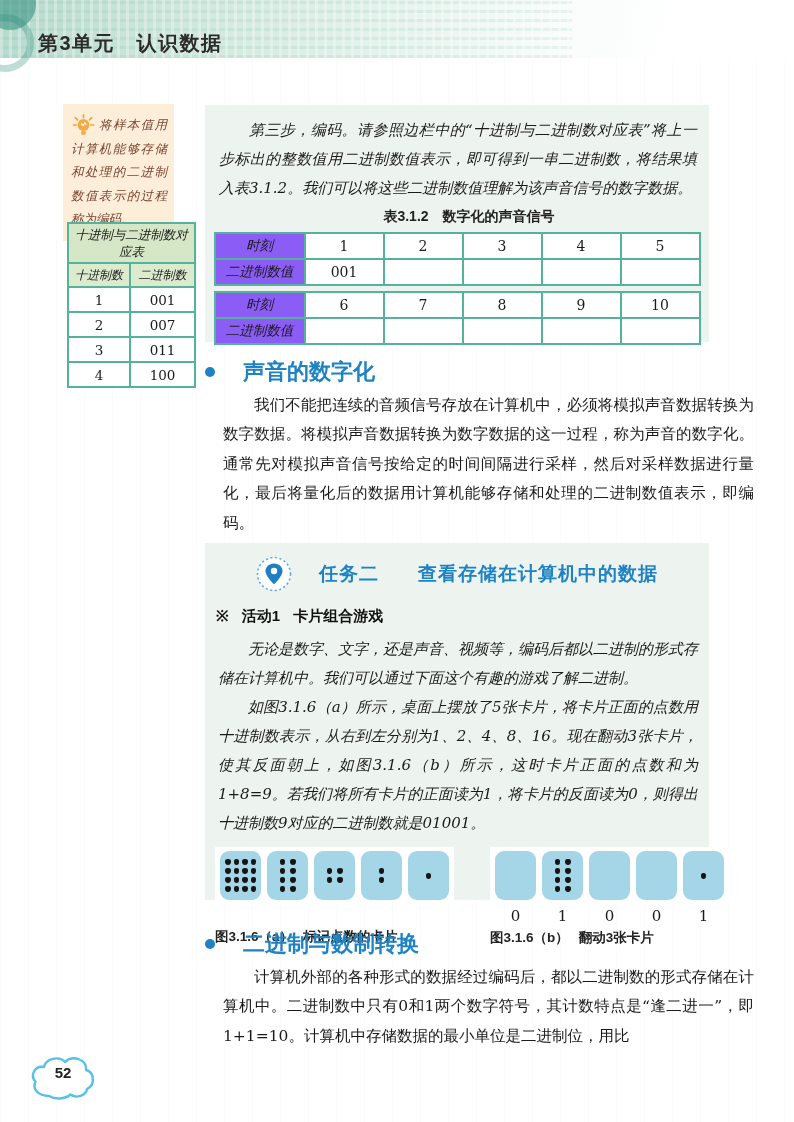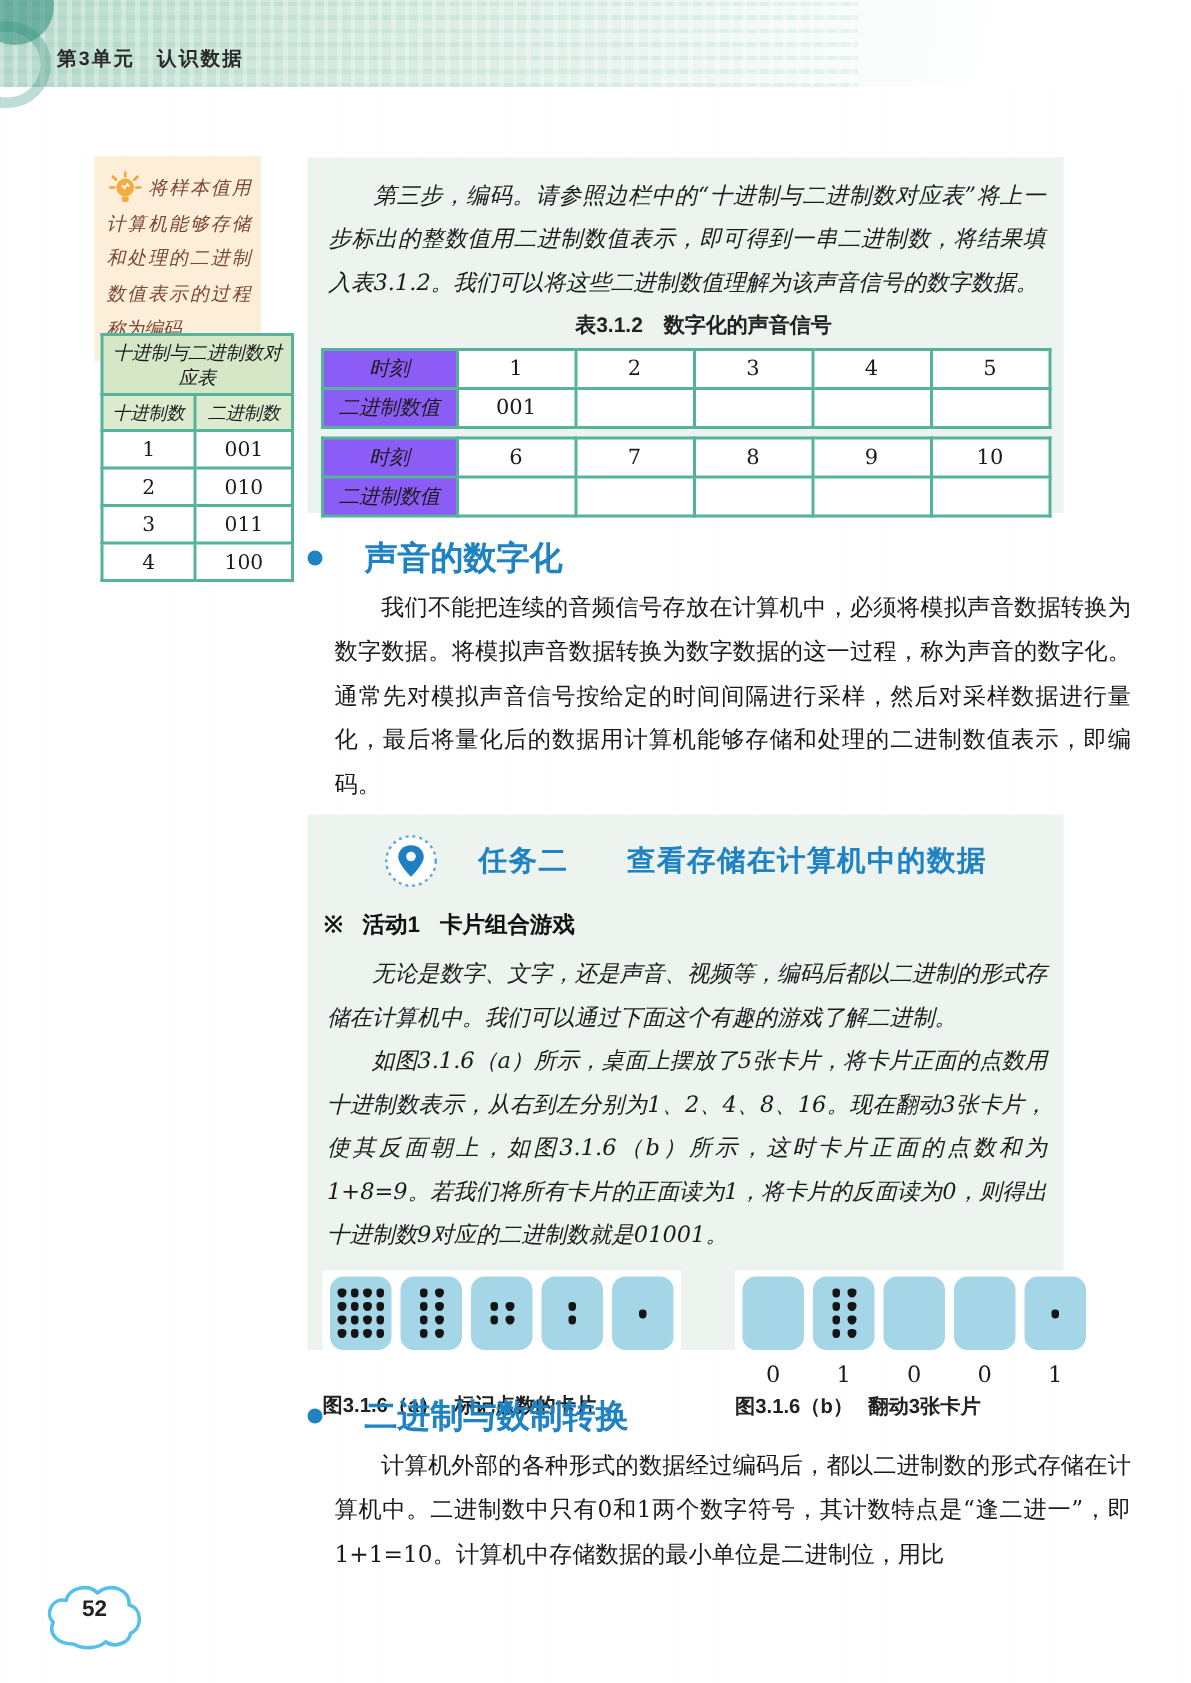--- a/index.html
+++ b/index.html
@@ -21,21 +21,21 @@
       repeating-linear-gradient(90deg, rgba(255,255,255,0.45) 0 3px, transparent 3px 9px),
       repeating-linear-gradient(0deg, rgba(110,185,165,0.22) 0 3px, transparent 3px 9px);
     opacity:.65;
   }
   .header-blob1 { position:absolute; left:-16px; top:-22px; width:52px; height:52px; border-radius:50%;
     background:rgba(44,140,122,0.55); }
   .header-blob2 { position:absolute; left:-24px; top:14px; width:58px; height:58px; border-radius:50%;
     border:7px solid rgba(44,140,122,0.30); }
   .header-title {
     position:absolute; left:38px; top:30px;
-    font-family:"Liberation Sans", sans-serif; font-weight:bold; font-size:13px;
+    font-family:"Liberation Sans", sans-serif; font-weight:bold; font-size:20px;
     color:#2b2b2b; letter-spacing:1.5px;
   }
   
   .note {
     position:absolute; left:63px; top:104px; width:111px;
     background:#fdeeda; padding:9px 7px 10px 8px;
     font-family:"DejaVu Serif", serif; font-style:italic;
     font-size:12.5px; line-height:23.5px; color:#7b4531; text-align:justify;
   }
   .note .bulb { float:left; width:25px; height:22px; margin:1px 3px 0 0; }
@@ -145,21 +145,21 @@
     <tr>
       <td class="shead">十进制数</td>
       <td class="shead">二进制数</td>
     </tr>
     <tr>
       <td class="sval">1</td>
       <td class="sval">001</td>
     </tr>
     <tr>
       <td class="sval">2</td>
-      <td class="sval">010</td>
+      <td class="sval">007</td>
     </tr>
     <tr>
       <td class="sval">3</td>
       <td class="sval">011</td>
     </tr>
     <tr>
       <td class="sval">4</td>
       <td class="sval">100</td>
     </tr>
   </tbody>

